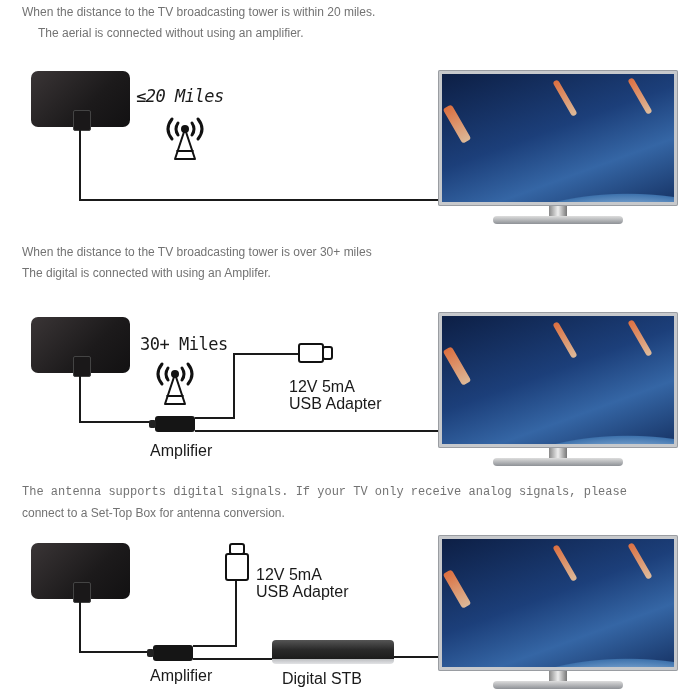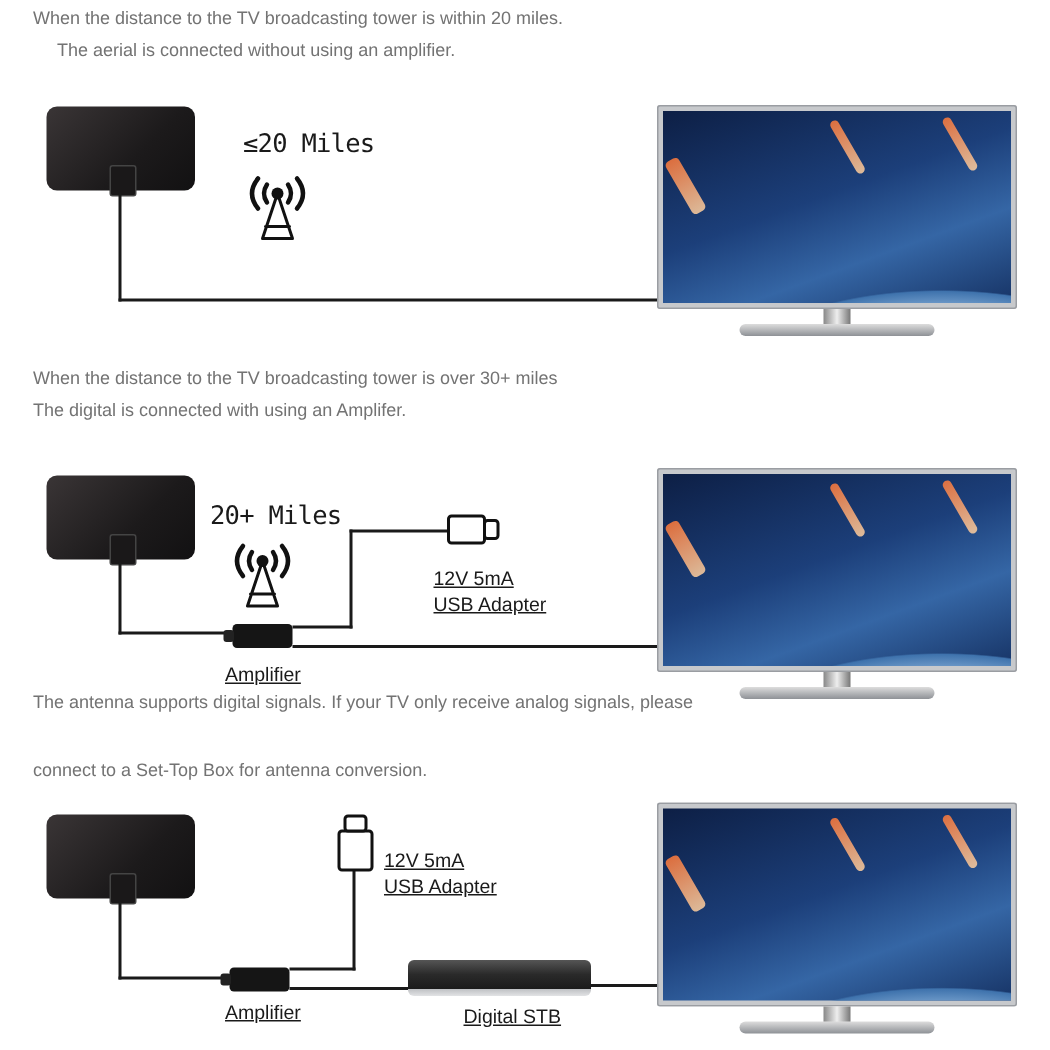--- a/index.html
+++ b/index.html
@@ -14,37 +14,37 @@
   .tv .frame { position:absolute; left:0; top:0; width:240px; height:136px; background:#c7c9cc; border-radius:2px; box-shadow:0 0 0 1px #9a9da2 inset; }
   .tv .screen { position:absolute; left:4px; top:4px; width:232px; height:128px; overflow:hidden;
     background:
       radial-gradient(ellipse 120% 80% at 80% 130%, #e9f2fb 0%, #9cc0e4 28%, #3f73ad 45%, transparent 46%),
       linear-gradient(160deg,#0d1f45 0%,#1c3f7a 45%,#3566a5 70%,#173466 100%); }
   .tv .streak { position:absolute; width:6px; height:40px; border-radius:3px; background:linear-gradient(#ff7a3a, #ffd0a0); transform:rotate(-30deg); opacity:.85; }
   .tv .neck { position:absolute; left:111px; top:136px; width:18px; height:12px; background:linear-gradient(90deg,#888,#eee,#777); }
   .tv .base { position:absolute; left:55px; top:146px; width:130px; height:8px; border-radius:4px; background:linear-gradient(#ddd,#8e9196); }
   .amp { position:absolute; width:40px; height:16px; background:#151515; border-radius:3px; }
   .amp::before { content:""; position:absolute; left:-6px; top:4px; width:7px; height:8px; background:#222; border-radius:2px; }
-  .label { position:absolute; font-size:13px; color:#1a1a1a; white-space:nowrap;text-decoration:underline; }
+  .label { position:absolute; font-size:16px; color:#1a1a1a; white-space:nowrap; }
   .usb { position:absolute; border:2px solid #111; border-radius:3px; background:#fff; }
   .stb { position:absolute; width:122px; height:24px; border-radius:4px; background:linear-gradient(#555 0%,#2a2a2a 40%,#1b1b1b 80%,#bfc1c4 81%,#e2e3e5 100%); }
 </style>
 </head>
 <body>
 
 <div class="caption" style="top:2px;">When the distance to the TV broadcasting tower is within 20 miles.</div>
 <div class="caption" style="top:23px;margin-left:16px;">The aerial is connected without using an amplifier.</div>
 
 <div class="antenna" style="left:31px; top:71px;">
     <div class="tab"></div>
   </div>
 <div class="wire" style="left:79px; top:129px; width:2px; height:72px;"></div>
 <div class="wire" style="left:79px; top:199px; width:362px; height:2px;"></div>
 
-<div class="miles" style="left:162px; top:86px;">≤20 Miles</div>
+<div class="miles" style="left:136px; top:86px;font-style:italic;">≤20 Miles</div>
 <svg class="abs" style="left:160px; top:113px;" width="50" height="50" viewBox="0 0 50 50">
   <g fill="none" stroke="#111" stroke-width="3" stroke-linecap="round">
     <path d="M12 6 Q4 16 12 26"></path>
       <path d="M38 6 Q46 16 38 26"></path>
     <path d="M18 10 Q14 16 18 22"></path>
       <path d="M32 10 Q36 16 32 22"></path>
     <path d="M25 16 L15 46 M25 16 L35 46 M17 38 L33 38 M15 46 L35 46" stroke-width="2"></path>
   </g>
   <circle cx="25" cy="16" r="4" fill="#111"></circle>
 </svg>
@@ -70,21 +70,21 @@
 <div class="wire" style="left:79px; top:375px; width:2px; height:48px;"></div>
 <div class="wire" style="left:79px; top:421px; width:75px; height:2px;"></div>
 <div class="amp" style="left:155px; top:416px;"></div>
 <div class="wire" style="left:195px; top:430px; width:246px; height:2px;"></div>
 <div class="wire" style="left:195px; top:417px; width:40px; height:2px;"></div>
 <div class="wire" style="left:233px; top:353px; width:2px; height:66px;"></div>
 <div class="wire" style="left:233px; top:353px; width:66px; height:2px;"></div>
 <div class="usb" style="left:298px; top:343px; width:22px; height:16px;"></div>
 <div class="usb" style="left:322px; top:346px; width:7px; height:10px; border-width:2px;"></div>
 
-<div class="miles" style="left:140px; top:334px;">20+ Miles</div>
+<div class="miles" style="left:140px; top:334px;">30+ Miles</div>
 <svg class="abs" style="left:150px; top:358px;" width="50" height="50" viewBox="0 0 50 50">
   <g fill="none" stroke="#111" stroke-width="3" stroke-linecap="round">
     <path d="M12 6 Q4 16 12 26"></path>
       <path d="M38 6 Q46 16 38 26"></path>
     <path d="M18 10 Q14 16 18 22"></path>
       <path d="M32 10 Q36 16 32 22"></path>
     <path d="M25 16 L15 46 M25 16 L35 46 M17 38 L33 38 M15 46 L35 46" stroke-width="2"></path>
   </g>
   <circle cx="25" cy="16" r="4" fill="#111"></circle>
 </svg>
@@ -97,41 +97,41 @@
       <div class="screen">
     <div class="streak" style="left:120px; top:4px;"></div>
     <div class="streak" style="left:195px; top:2px;"></div>
     <div class="streak" style="left:10px; top:30px; width:10px;"></div>
   </div>
     </div>
   <div class="neck"></div>
     <div class="base"></div>
 </div>
 
-<div class="caption" style="top:458px;">The antenna supports digital signals. If your TV only receive analog signals, please</div>
+<div class="caption" style="top:482px;font-family:Liberation Mono, monospace;">The antenna supports digital signals. If your TV only receive analog signals, please</div>
 <div class="caption" style="top:503px;">connect to a Set-Top Box for antenna conversion.</div>
 
 <div class="antenna" style="left:31px; top:543px;">
     <div class="tab"></div>
   </div>
 <div class="wire" style="left:79px; top:601px; width:2px; height:52px;"></div>
 <div class="wire" style="left:79px; top:651px; width:75px; height:2px;"></div>
 <div class="amp" style="left:153px; top:645px;"></div>
 <div class="wire" style="left:193px; top:658px; width:80px; height:2px;"></div>
 <div class="wire" style="left:193px; top:645px; width:44px; height:2px;"></div>
 <div class="wire" style="left:235px; top:578px; width:2px; height:69px;"></div>
 <div class="usb" style="left:225px; top:553px; width:20px; height:24px;"></div>
 <div class="usb" style="left:229px; top:543px; width:12px; height:8px;"></div>
 <div class="label" style="left:256px; top:566px;">12V 5mA</div>
 <div class="label" style="left:256px; top:583px;">USB Adapter</div>
 <div class="label" style="left:150px; top:667px;">Amplifier</div>
 
 <div class="stb" style="left:272px; top:640px;"></div>
 <div class="wire" style="left:394px; top:656px; width:47px; height:2px;"></div>
-<div class="label" style="left:309px; top:670px;">Digital STB</div>
+<div class="label" style="left:282px; top:670px;">Digital STB</div>
 
 <div class="tv" style="left:438px; top:535px;">
   <div class="frame">
       <div class="screen">
     <div class="streak" style="left:120px; top:4px;"></div>
     <div class="streak" style="left:195px; top:2px;"></div>
     <div class="streak" style="left:10px; top:30px; width:10px;"></div>
   </div>
     </div>
   <div class="neck"></div>

